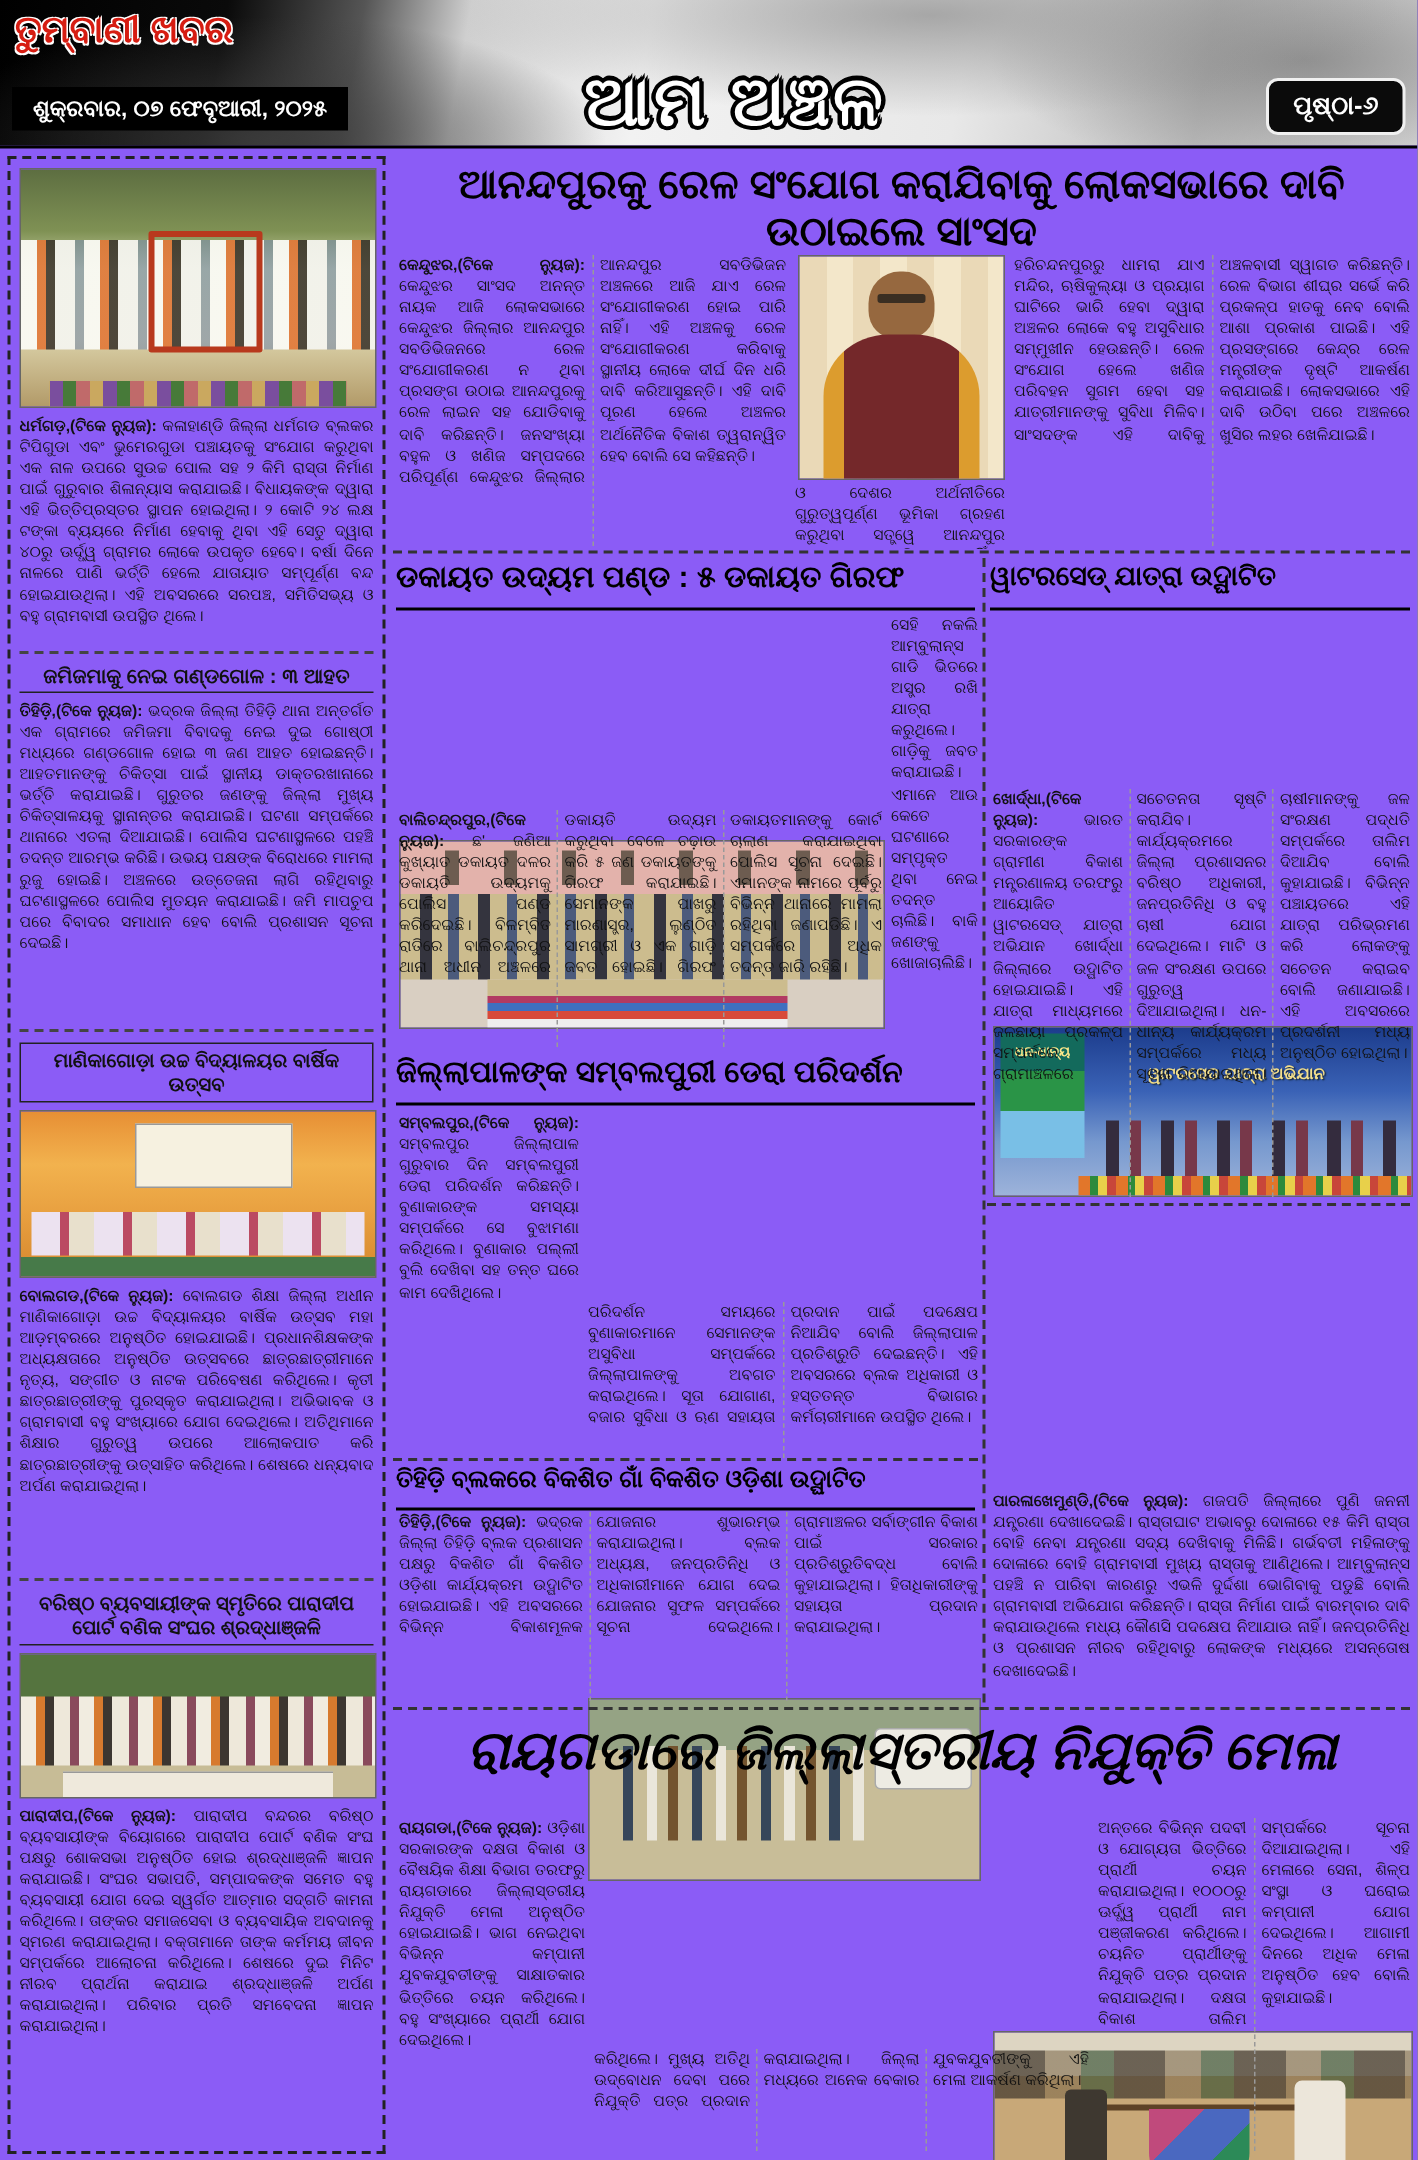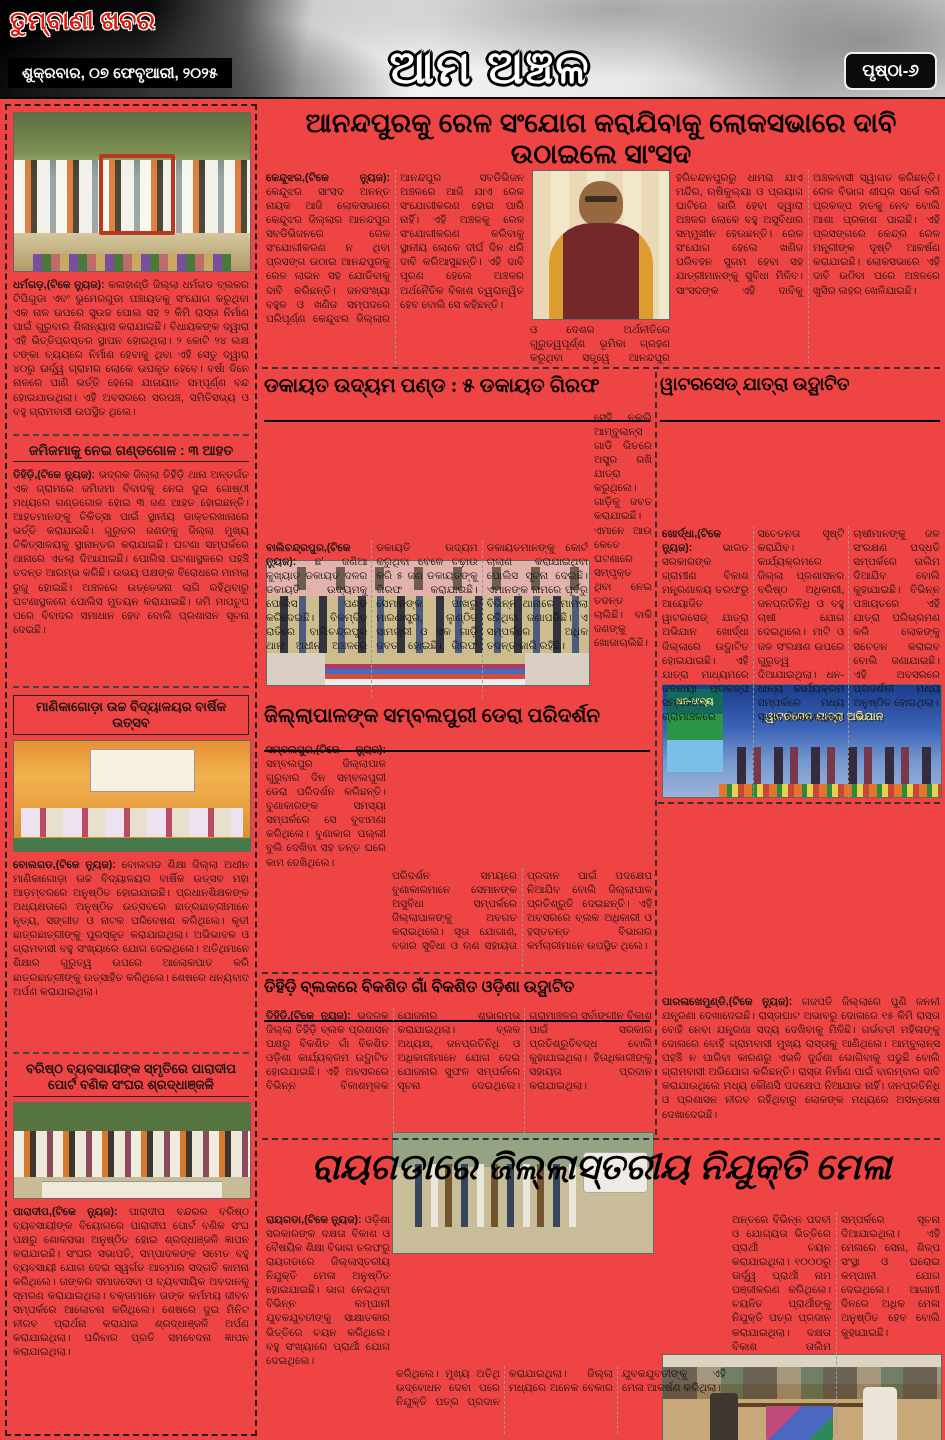--- a/index.html
+++ b/index.html
@@ -1,37 +1,37 @@
 <!DOCTYPE html>
 <html><head>
 <meta charset="utf-8">
 <style>
   html,body{margin:0;padding:0;background:#888;}
-  .page{position:relative;width:945px;height:1440px;background:#ef4444;margin:0 auto;
+  .page{position:relative;width:945px;height:1440px;background:#8b5cf6;margin:0 auto;
         font-family:"Liberation Sans","DejaVu Sans",sans-serif;color:#111;overflow:hidden;}
   
   .masthead{position:absolute;left:0;top:0;width:945px;height:97px;border-bottom:2px solid #000;
     background:
       radial-gradient(ellipse 320px 120px at 180px 95px, rgba(60,60,60,.9), rgba(60,60,60,0) 70%),
       radial-gradient(ellipse 420px 90px at 620px 10px, rgba(150,150,150,.8), rgba(150,150,150,0) 75%),
       radial-gradient(ellipse 300px 110px at 870px 40px, rgba(120,120,120,.7), rgba(120,120,120,0) 70%),
       linear-gradient(100deg,#000 0,#0a0a0a 150px,#555 240px,#cfcfcf 310px,#f2f2f2 430px,#e8e8e8 640px,#bdbdbd 800px,#d8d8d8 945px);}
   .logo{position:absolute;left:10px;top:6px;font-size:25px;font-weight:800;color:#d61d12;
         text-shadow:1px 1px 0 #fff,-1px -1px 0 #fff,1px -1px 0 #fff,-1px 1px 0 #fff;}
   .datebox{position:absolute;left:8px;top:58px;background:#000;color:#fff;font-size:15px;
            padding:6px 14px;font-weight:600;}
   .sectiontitle{position:absolute;left:300px;top:40px;width:380px;text-align:center;
       font-size:46px;font-weight:800;color:#fff;letter-spacing:2px;
       text-shadow:2px 2px 0 #000,-2px -2px 0 #000,2px -2px 0 #000,-2px 2px 0 #000,0 3px 0 #000,0 -3px 0 #000,3px 0 0 #000,-3px 0 0 #000;}
   .pagebox{position:absolute;right:8px;top:52px;background:#0b0b0b;color:#fff;font-size:17px;
            padding:7px 16px;border-radius:8px;border:2px solid #f0f0f0;font-weight:700;text-align:center;}
   
   .abs{position:absolute;}
   .hl{font-weight:800;color:#000;line-height:1.15;}
-  .hl-rule{border-bottom:2px solid #000;padding-bottom:18px;font-family:Liberation Serif, serif;}
+  .hl-rule{border-bottom:2px solid #000;padding-bottom:3px;}
   .body{font-size:10.5px;line-height:1.34;text-align:justify;margin:0;overflow:hidden;}
   .dl{font-weight:800;}
   .cols2{column-count:2;column-gap:10px;column-rule:1px dashed #999;}
   .cols3{column-count:3;column-gap:9px;column-rule:1px dashed #999;}
   .hsep{border-top:2px dashed #333;height:0;}
   .vsep{border-left:2px dashed #333;width:0;}
   
   .leftcol{position:absolute;left:5px;top:104px;width:252px;height:1332px;border:2px dashed #222;
            padding:6px;box-sizing:border-box;overflow:hidden;}
   .lhead-box{border:1px solid #222;padding:3px 2px;text-align:center;font-size:13px;font-weight:800;margin-bottom:5px;}

